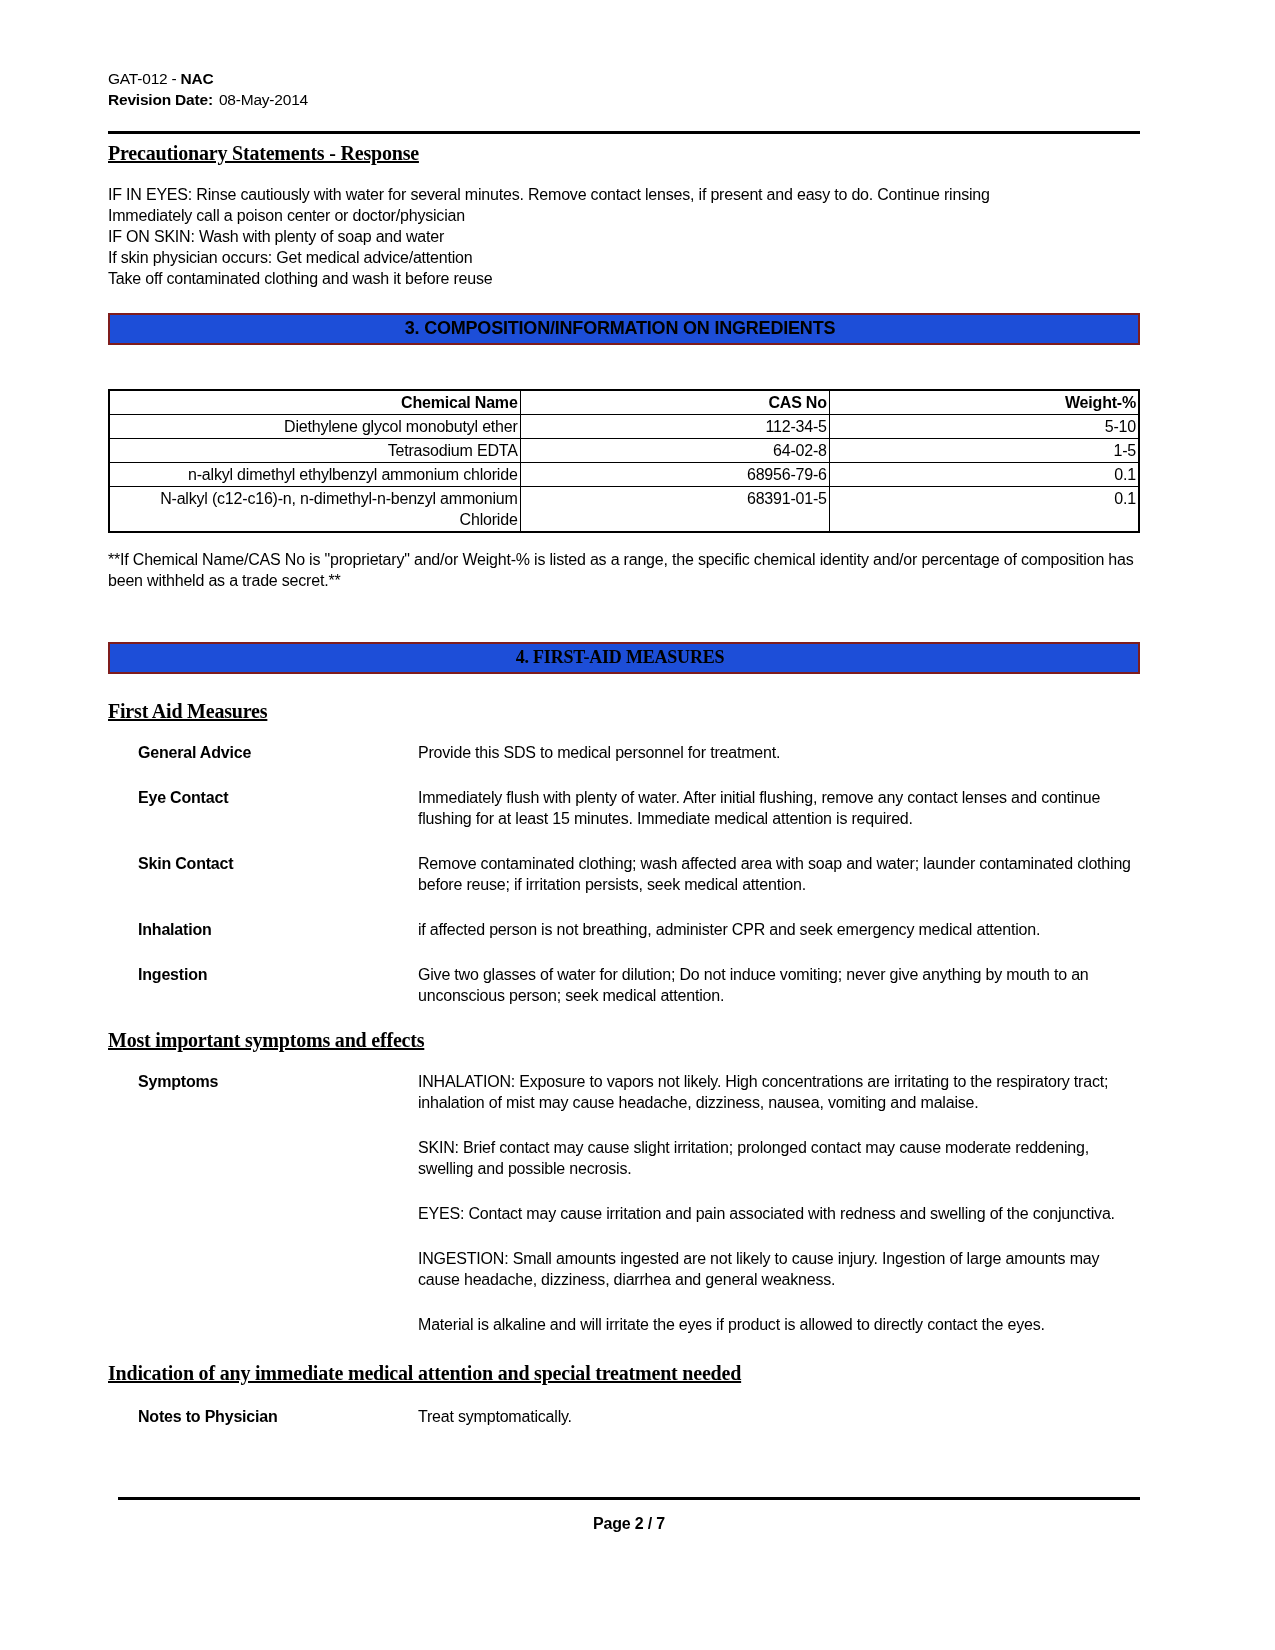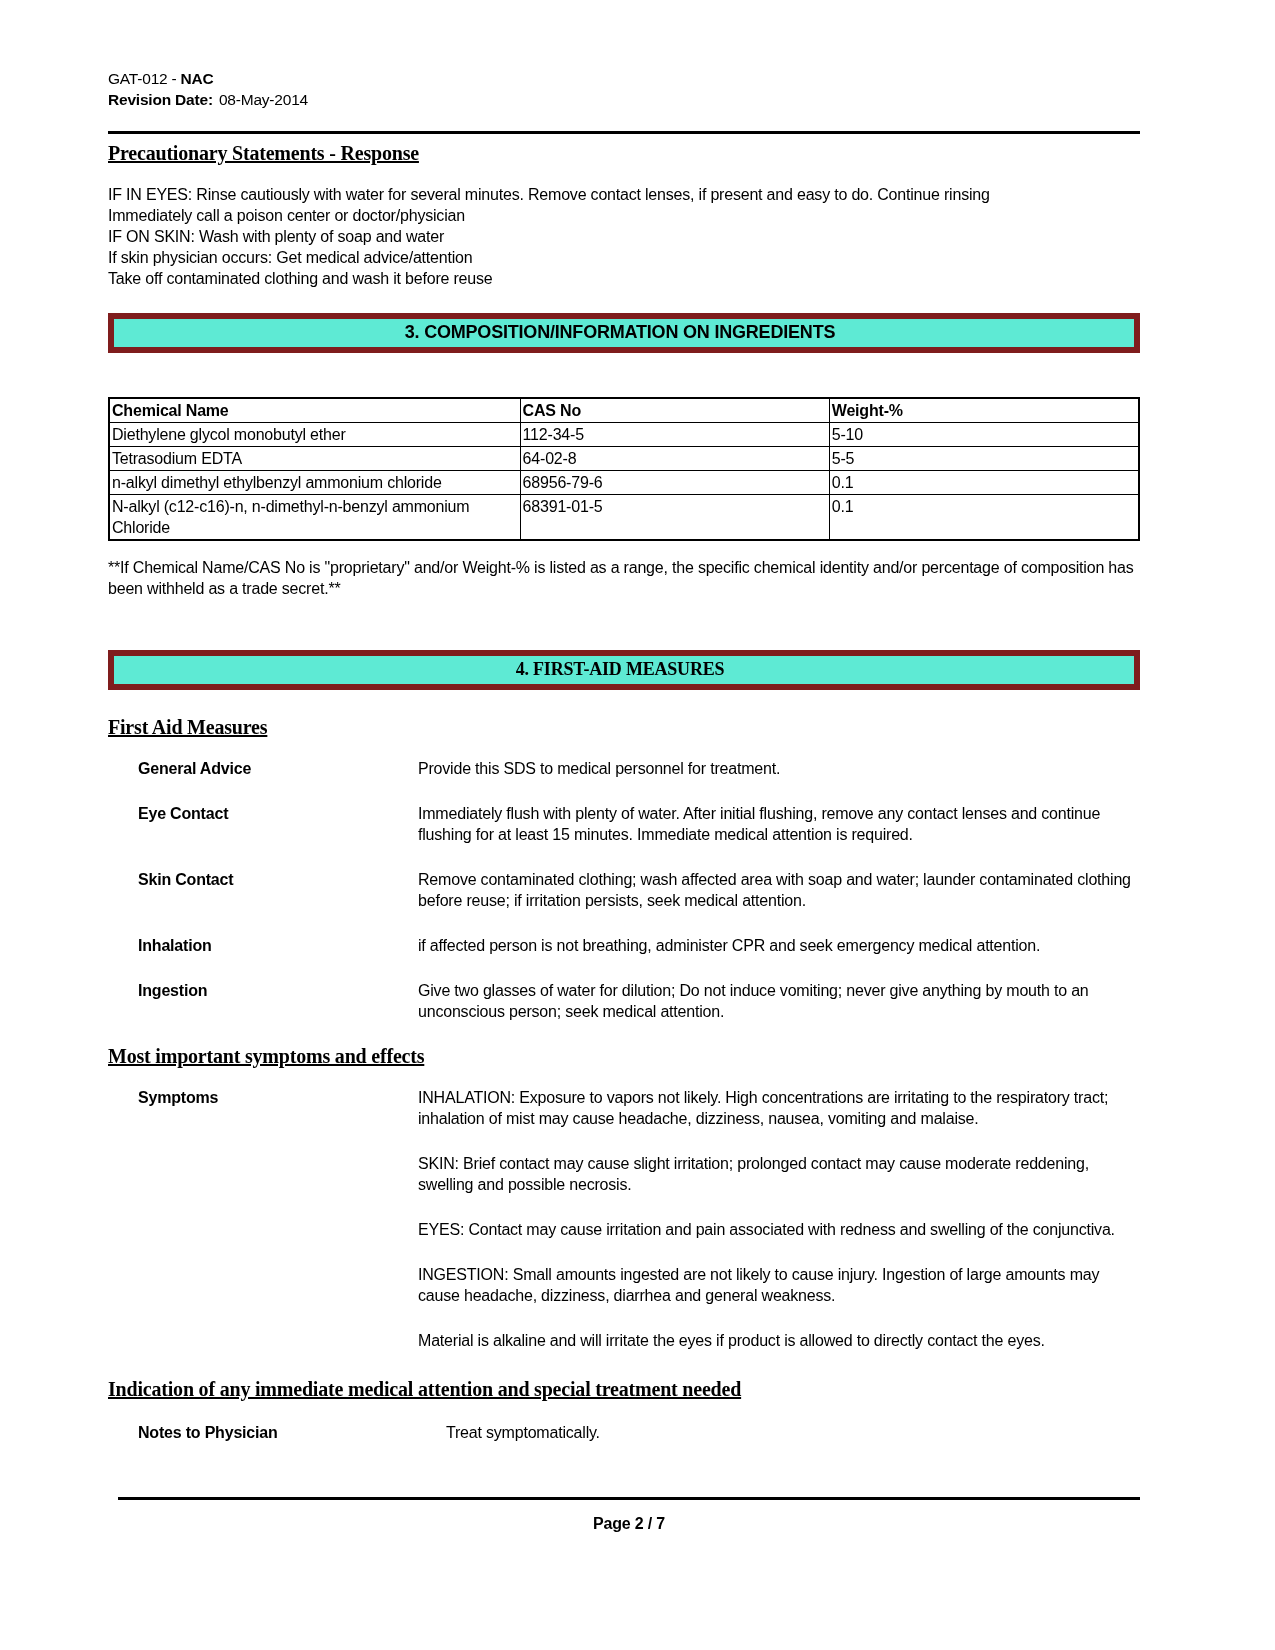--- a/index.html
+++ b/index.html
@@ -30,40 +30,40 @@
     text-decoration: underline;
     font-size: 20px;
     font-family: Liberation Serif, serif;
   }
   .ph { margin-top: 9px; }
 
   .statements { margin-top: 20px; }
   .statements > div { white-space: nowrap; }
 
   .section-bar {
-    background: #5eead4;
-    border: 6px solid #7f1d1d;
+    background: #1d4ed8;
+    border: 2px solid #7f1d1d;
     text-align: center;
     font-weight: bold;
     font-size: 18px;
     padding: 3px 8px 4px 0;
   }
   .bar3 { margin-top: 24px; }
   .bar4 { margin-top: 51px; font-family: Liberation Serif, serif; }
 
   table.ingredients {
     margin-top: 44px;
     width: 100%;
     border-collapse: collapse;
     border: 2px solid #000000;
     table-layout: fixed;
   }
   table.ingredients th, table.ingredients td {
     border: 1px solid #000000;
-    text-align: left;
+    text-align: right;
     vertical-align: top;
     padding: 1px 2px;
     font-size: 16px;
     line-height: 21px;
   }
   table.ingredients th { font-weight: bold; }
   .col-name { width: 40%; }
   .col-cas { width: 30%; }
   .col-wt { width: 30%; }
 
@@ -72,21 +72,21 @@
   .fa-heading { margin-top: 27px; }
   .kv-list { margin-top: 20px; }
   .kv-row { display: flex; margin-bottom: 24px; }
   .kv-label { width: 280px; margin-left: 30px; font-weight: bold; flex-shrink: 0; }
   .kv-text { flex: 1; }
   .kv-text p { margin: 0 0 24px 0; }
   .kv-text p:last-child { margin-bottom: 0; }
 
   .sym-heading { margin-top: 4px; }
   .ind-heading { margin-top: 28px; }
-  .notes-row { margin-top: 22px; gap: 28px; }
+  .notes-row { margin-top: 22px; }
 
   .footer { position: absolute; left: 118px; right: 135px; top: 1497px; }
   .page-num { margin-top: 13px; text-align: center; font-weight: bold; font-size: 16px; }
 </style>
 </head>
 <body>
 
 <div class="page">
   <div class="content">
 
@@ -123,21 +123,21 @@
       </thead>
       <tbody>
         <tr>
           <td>Diethylene glycol monobutyl ether</td>
           <td>112-34-5</td>
           <td>5-10</td>
         </tr>
         <tr>
           <td>Tetrasodium EDTA</td>
           <td>64-02-8</td>
-          <td>5-5</td>
+          <td>1-5</td>
         </tr>
         <tr>
           <td>n-alkyl dimethyl ethylbenzyl ammonium chloride</td>
           <td>68956-79-6</td>
           <td>0.1</td>
         </tr>
         <tr>
           <td>N-alkyl (c12-c16)-n, n-dimethyl-n-benzyl ammonium Chloride</td>
           <td>68391-01-5</td>
           <td>0.1</td>

